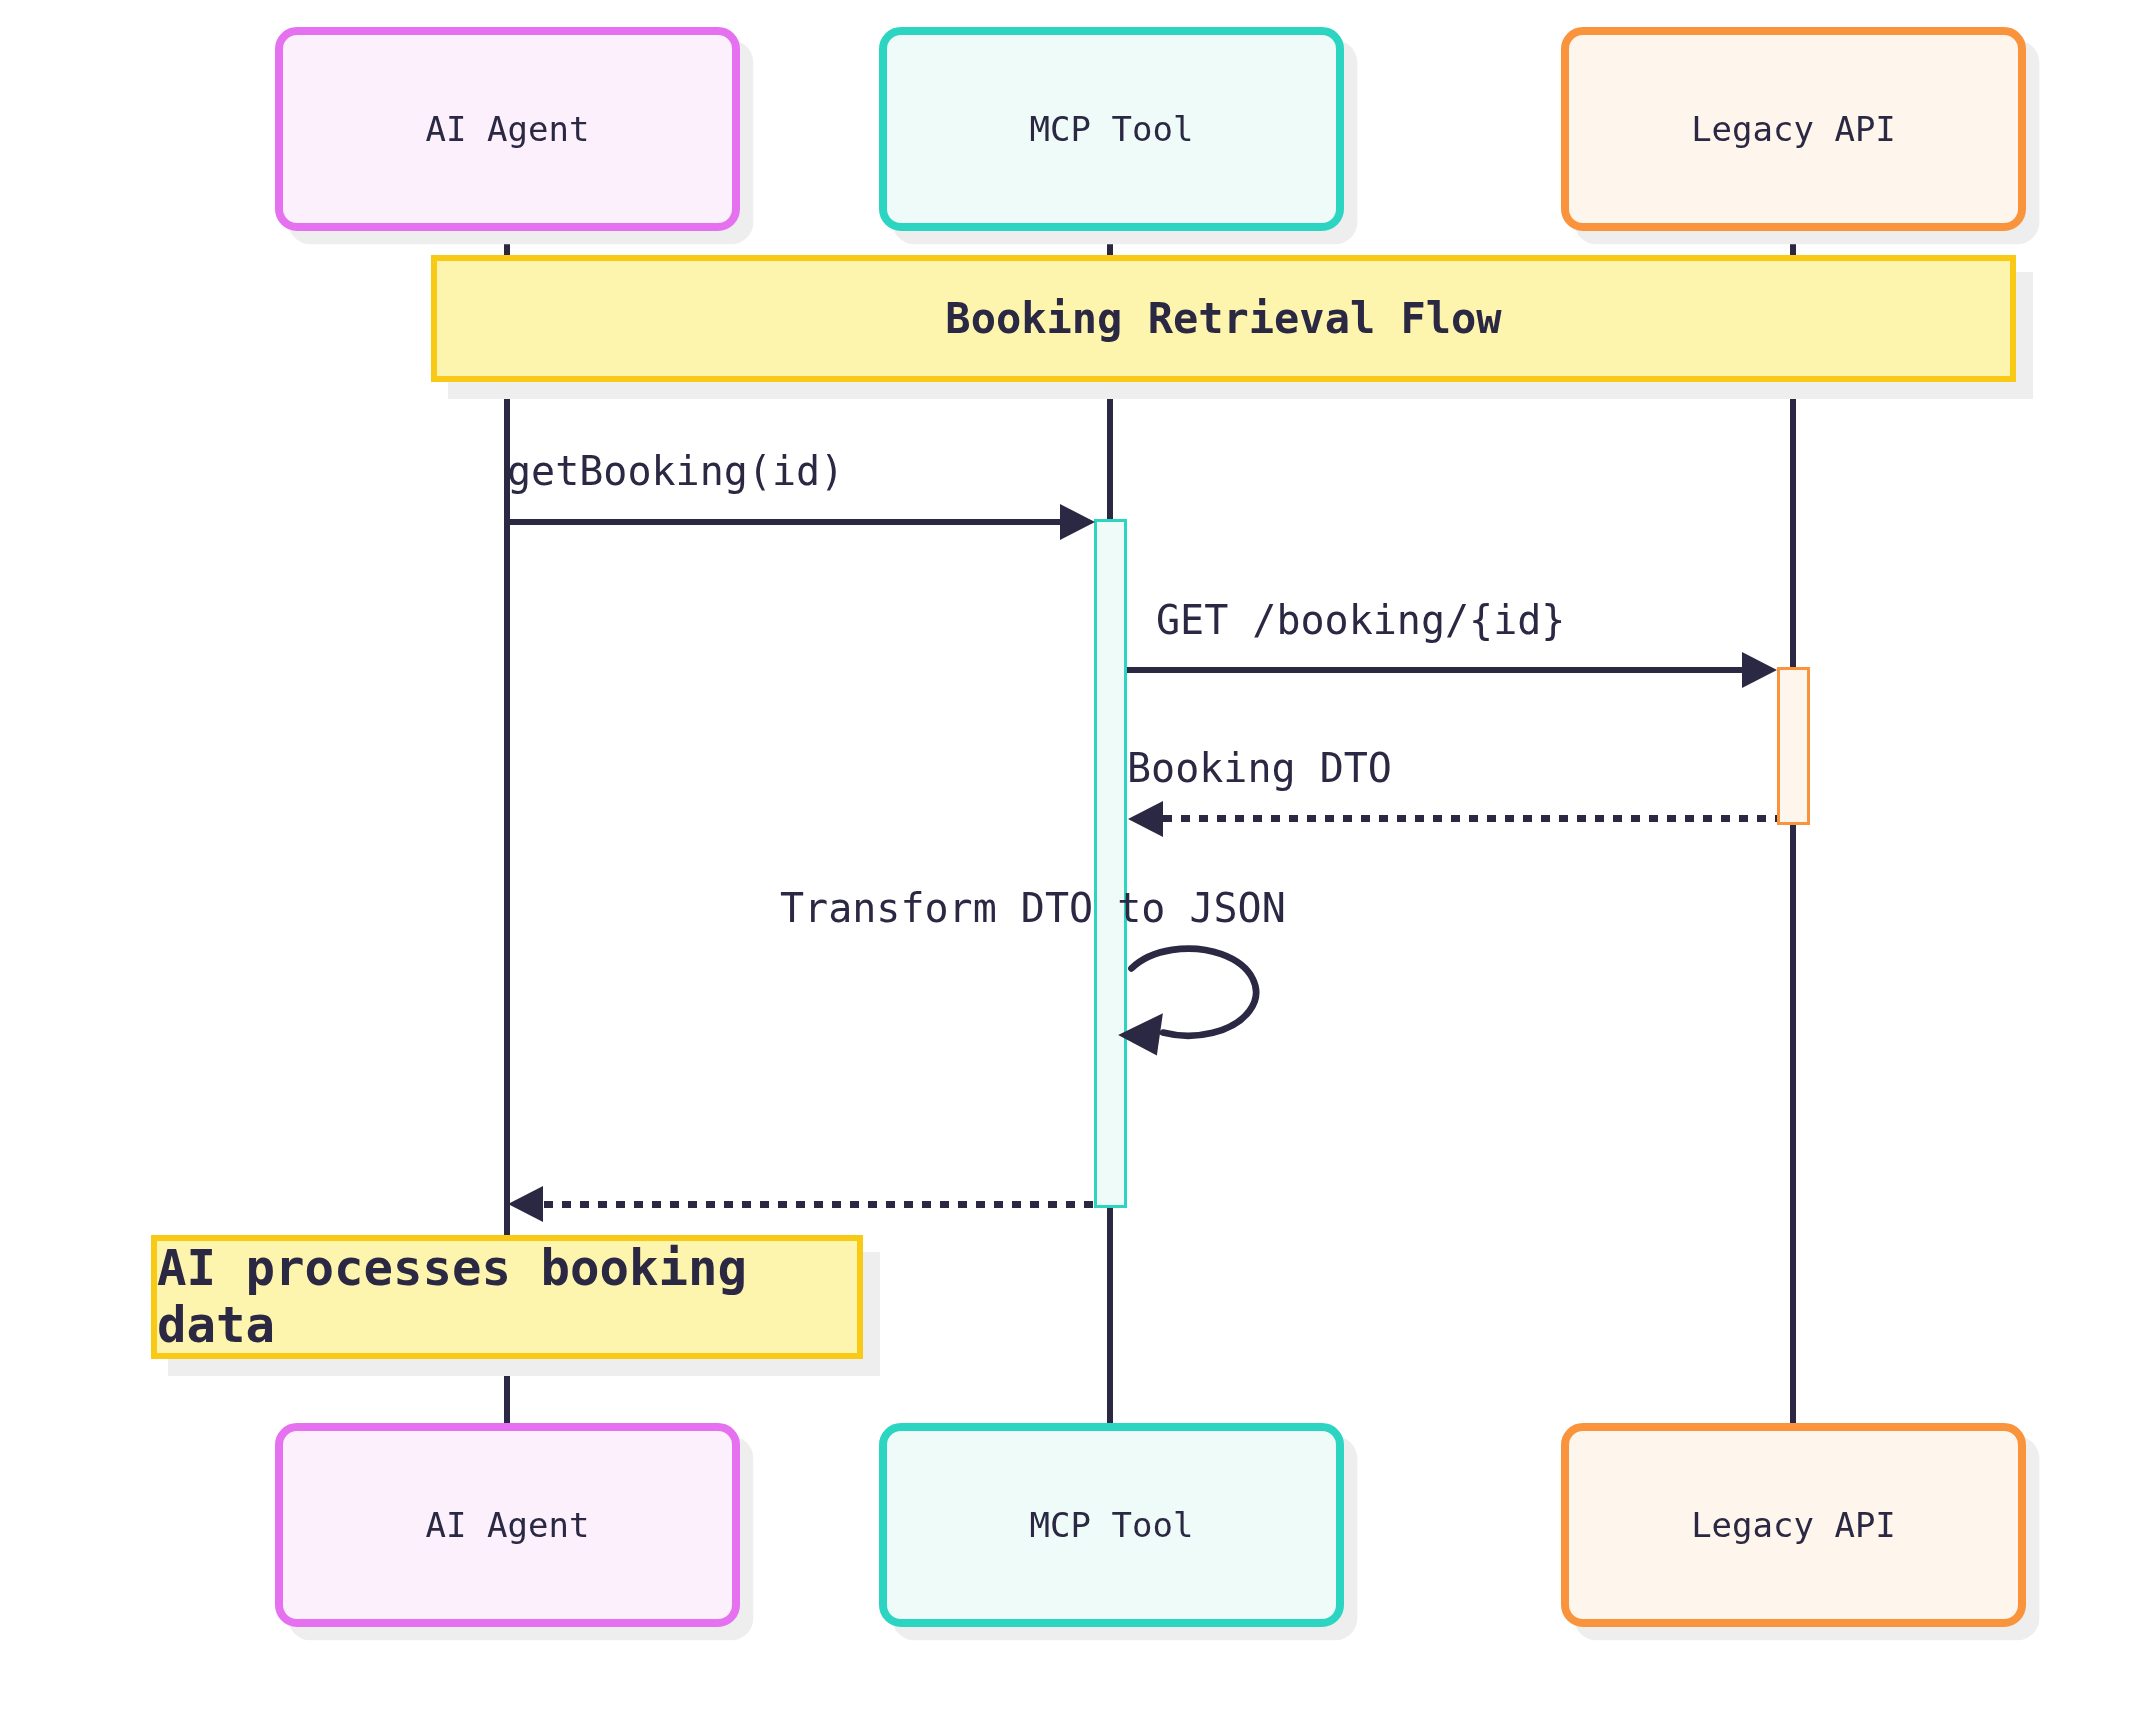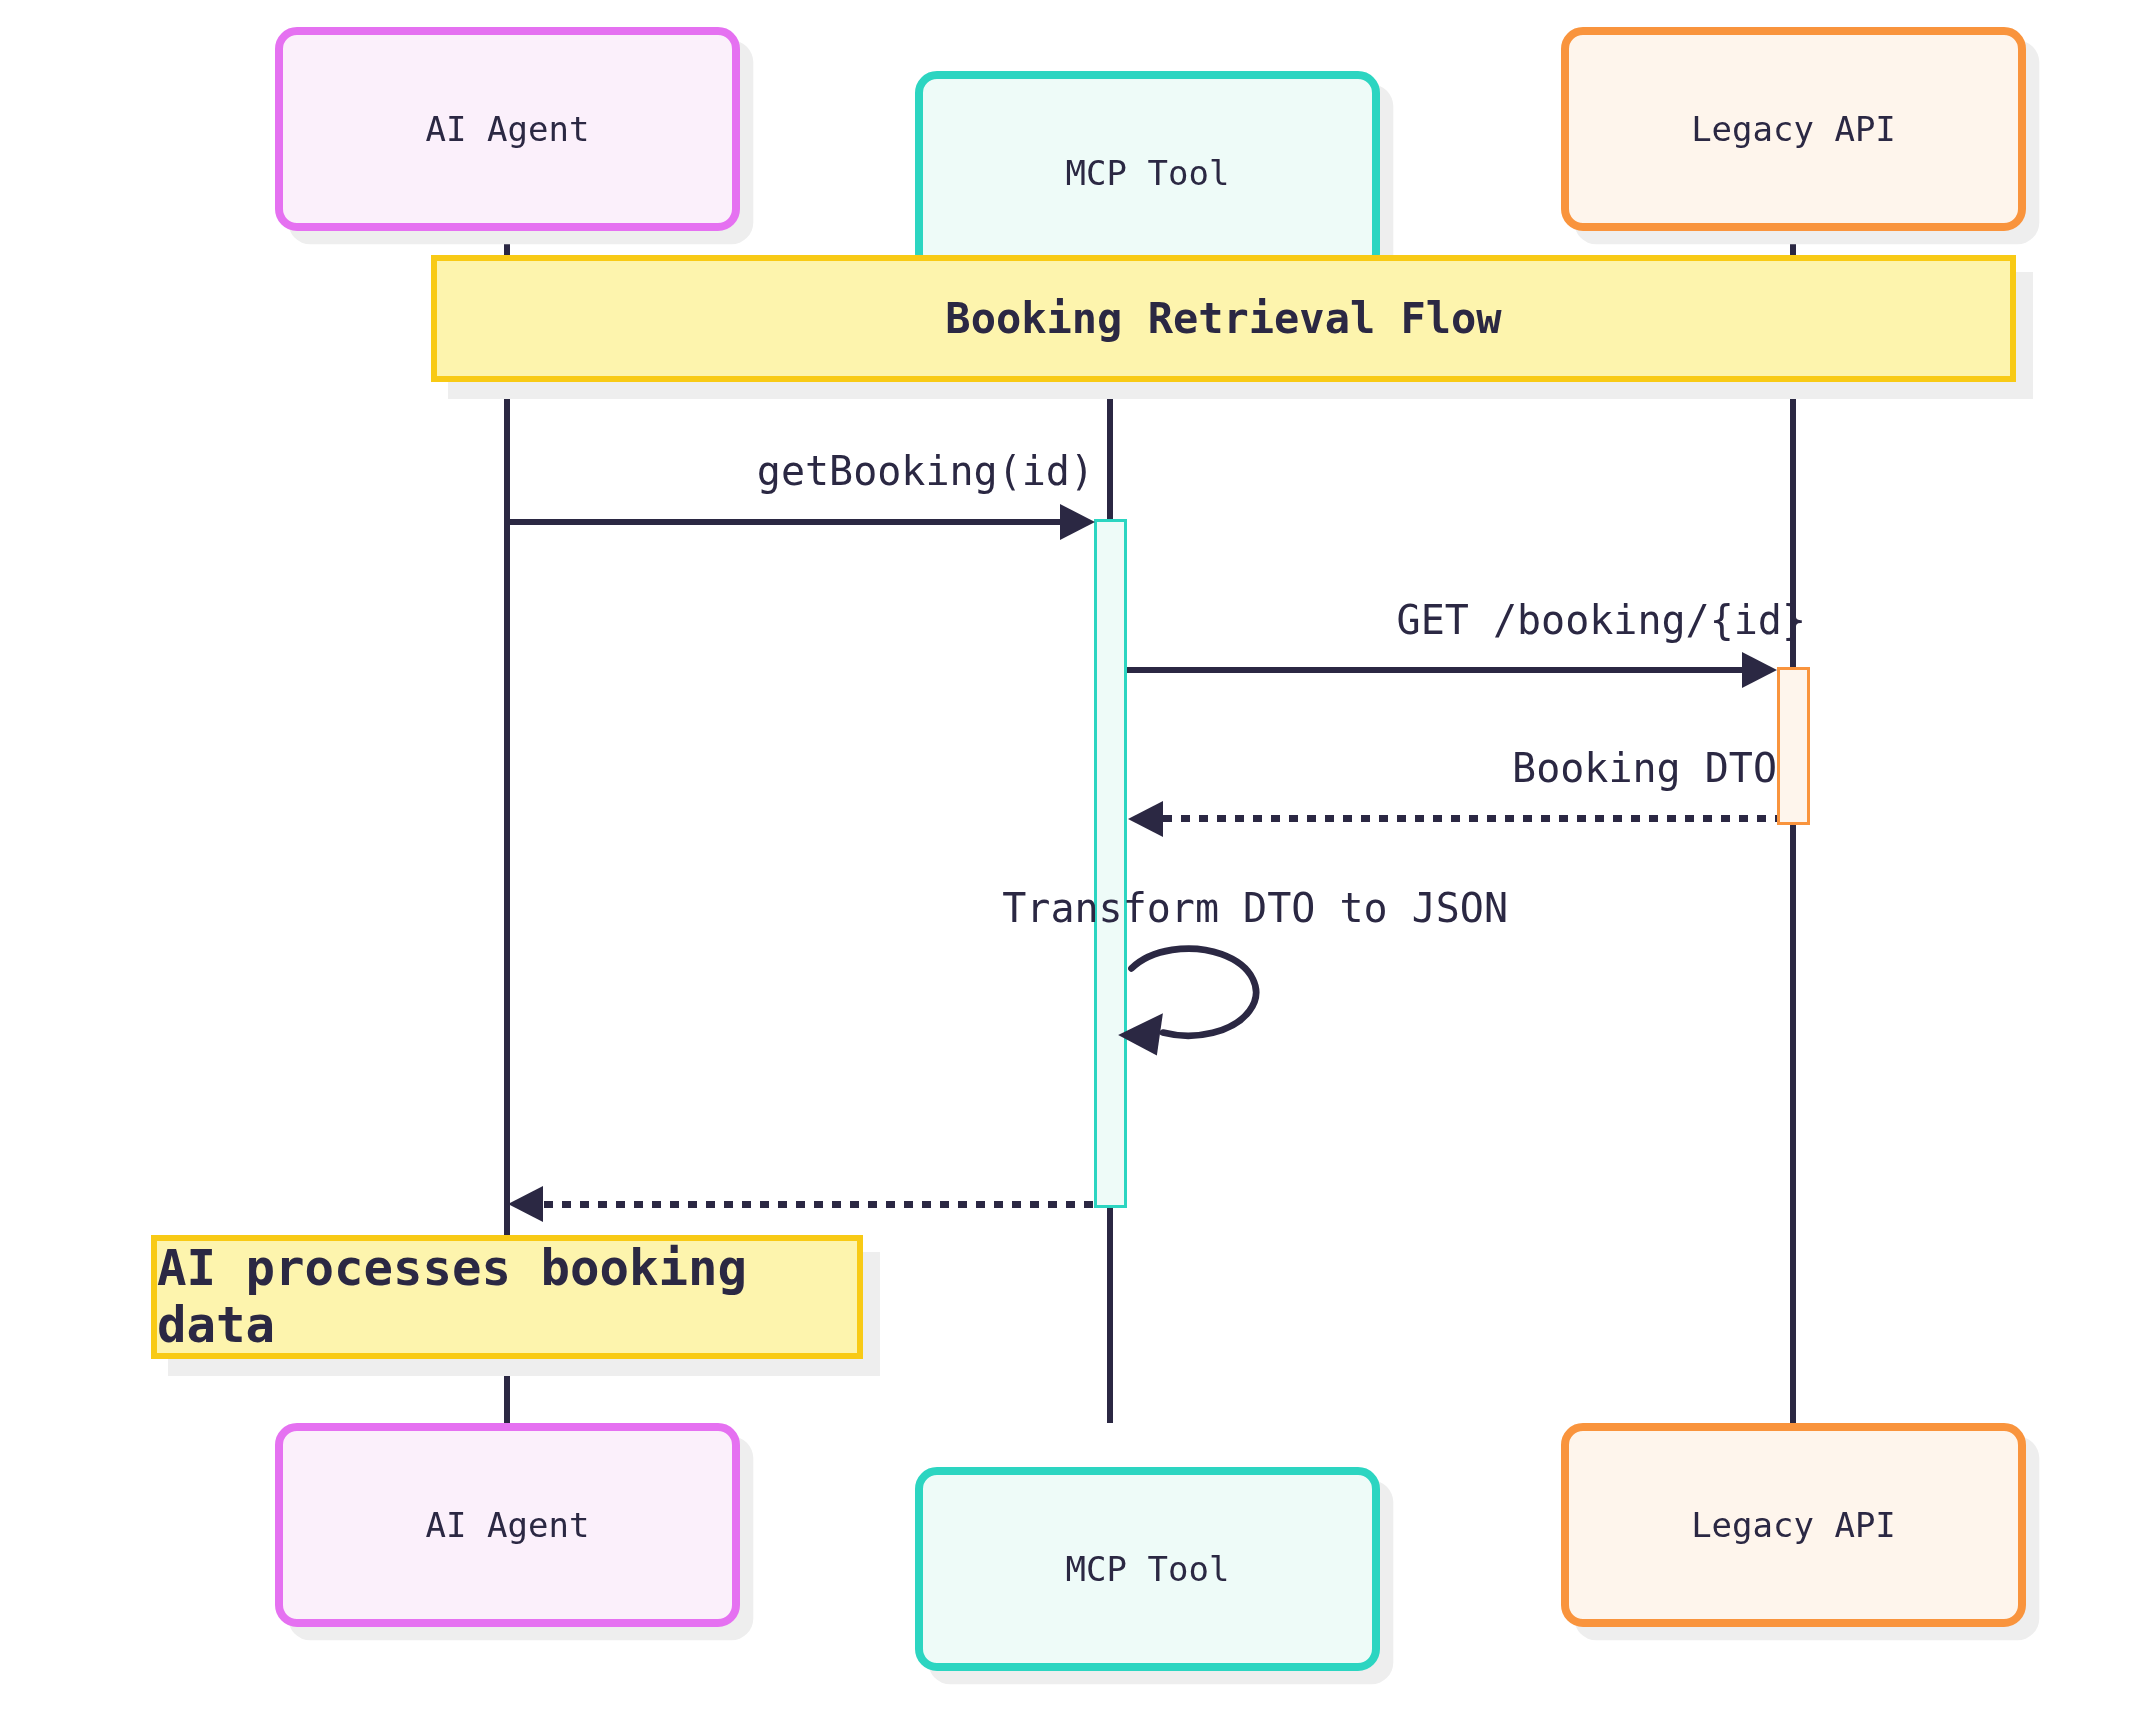--- a/index.html
+++ b/index.html
@@ -24,21 +24,21 @@
   
   .actor{
     position:absolute; height:204px; width:465px;
     border:8px solid; border-radius:22px;
     display:flex; align-items:center; justify-content:center;
     font-size:34px; box-shadow:13.3px 13.3px 0 var(--shadow);
     box-sizing:border-box; background:#fff;
   }
   .actor.row-top{top:27px;} .actor.row-bottom{top:1423px;}
   .actor.col-ai{left:275px; border-color:var(--pink-border); background:var(--pink-fill);}
-  .actor.col-mcp{left:915px; border-color:var(--teal-border); background:var(--teal-fill);margin-top:44px;}
+  .actor.col-mcp{left:879px; border-color:var(--teal-border); background:var(--teal-fill);}
   .actor.col-legacy{left:1561px; border-color:var(--orange-border); background:var(--orange-fill);}
 
   
   .yellow-box{
     position:absolute; box-sizing:border-box;
     background:var(--yellow-fill); border:6px solid var(--gold-border);
     box-shadow:17px 17px 0 var(--shadow);
     display:flex; align-items:center; justify-content:center;
     font-weight:bold; color:var(--ink);
   }
@@ -46,21 +46,21 @@
   .note{left:151px; top:1235px; width:712px; height:124px; font-size:49px;}
 
   
   .activation{position:absolute; box-sizing:border-box; border:3px solid;}
   .activation.mcp{left:1094px; top:519px; width:33px; height:689px;
                   border-color:var(--teal-border); background:var(--teal-fill);}
   .activation.legacy{left:1777px; top:667px; width:33px; height:158px;
                      border-color:var(--orange-border); background:var(--orange-fill);}
 
   
-  .msg-label{position:absolute; text-align:right; font-size:40px; color:var(--ink); height:51px; line-height:51px;}
+  .msg-label{position:absolute; text-align:left; font-size:40px; color:var(--ink); height:51px; line-height:51px;}
   .label-1{left:507px;  width:587px;  top:446px;}
   .label-2{left:1127px; width:650px; top:595px;padding-left:29px;}
   .label-3{left:1127px; width:650px; top:743px;}
   .label-4{left:780px; width:728px; top:883px;}
   .label-5{left:507px;  width:587px;  top:1133px;}
 
   
   .arrow-line{position:absolute; height:6px; background:var(--ink);}
   .dotted-line{position:absolute; height:7.3px;
     background:repeating-linear-gradient(to right, var(--ink) 0 9px, transparent 9px 18px);}

